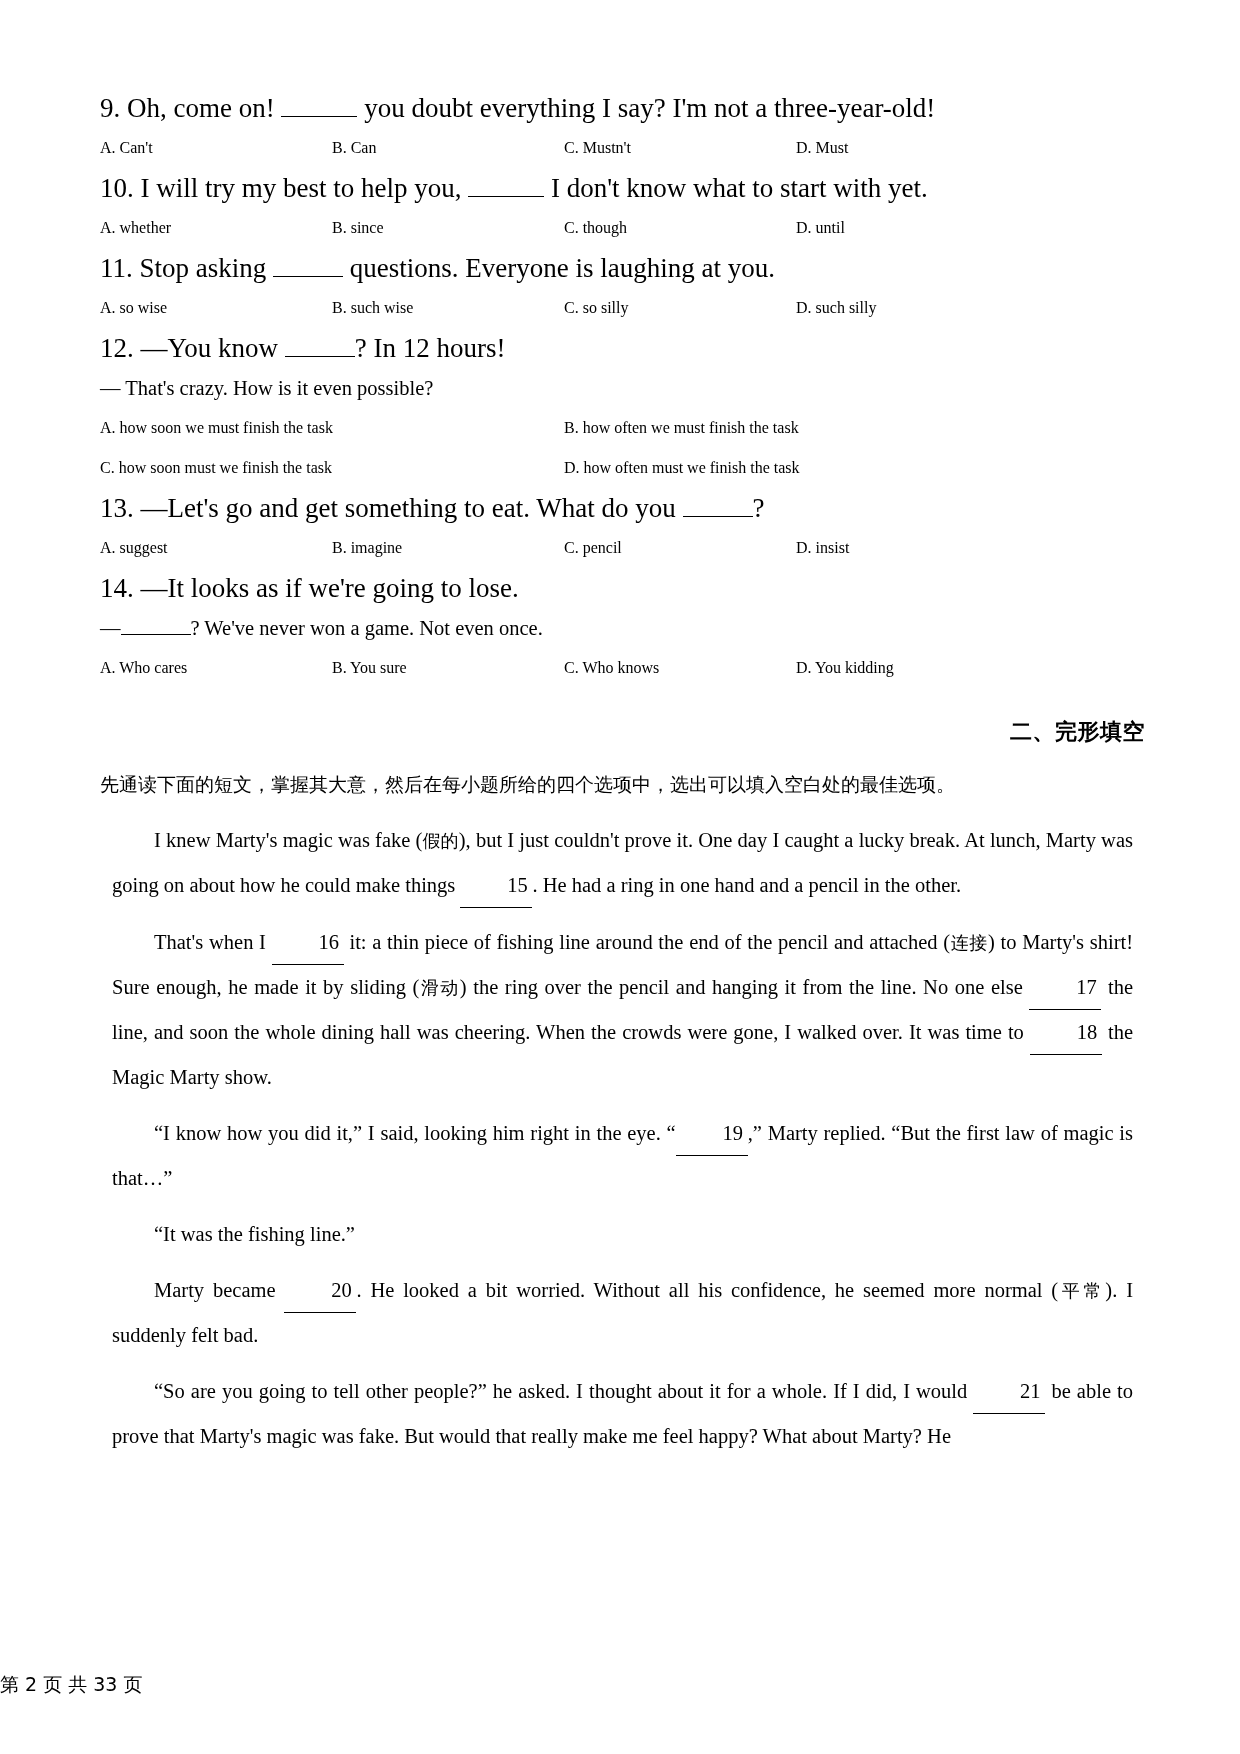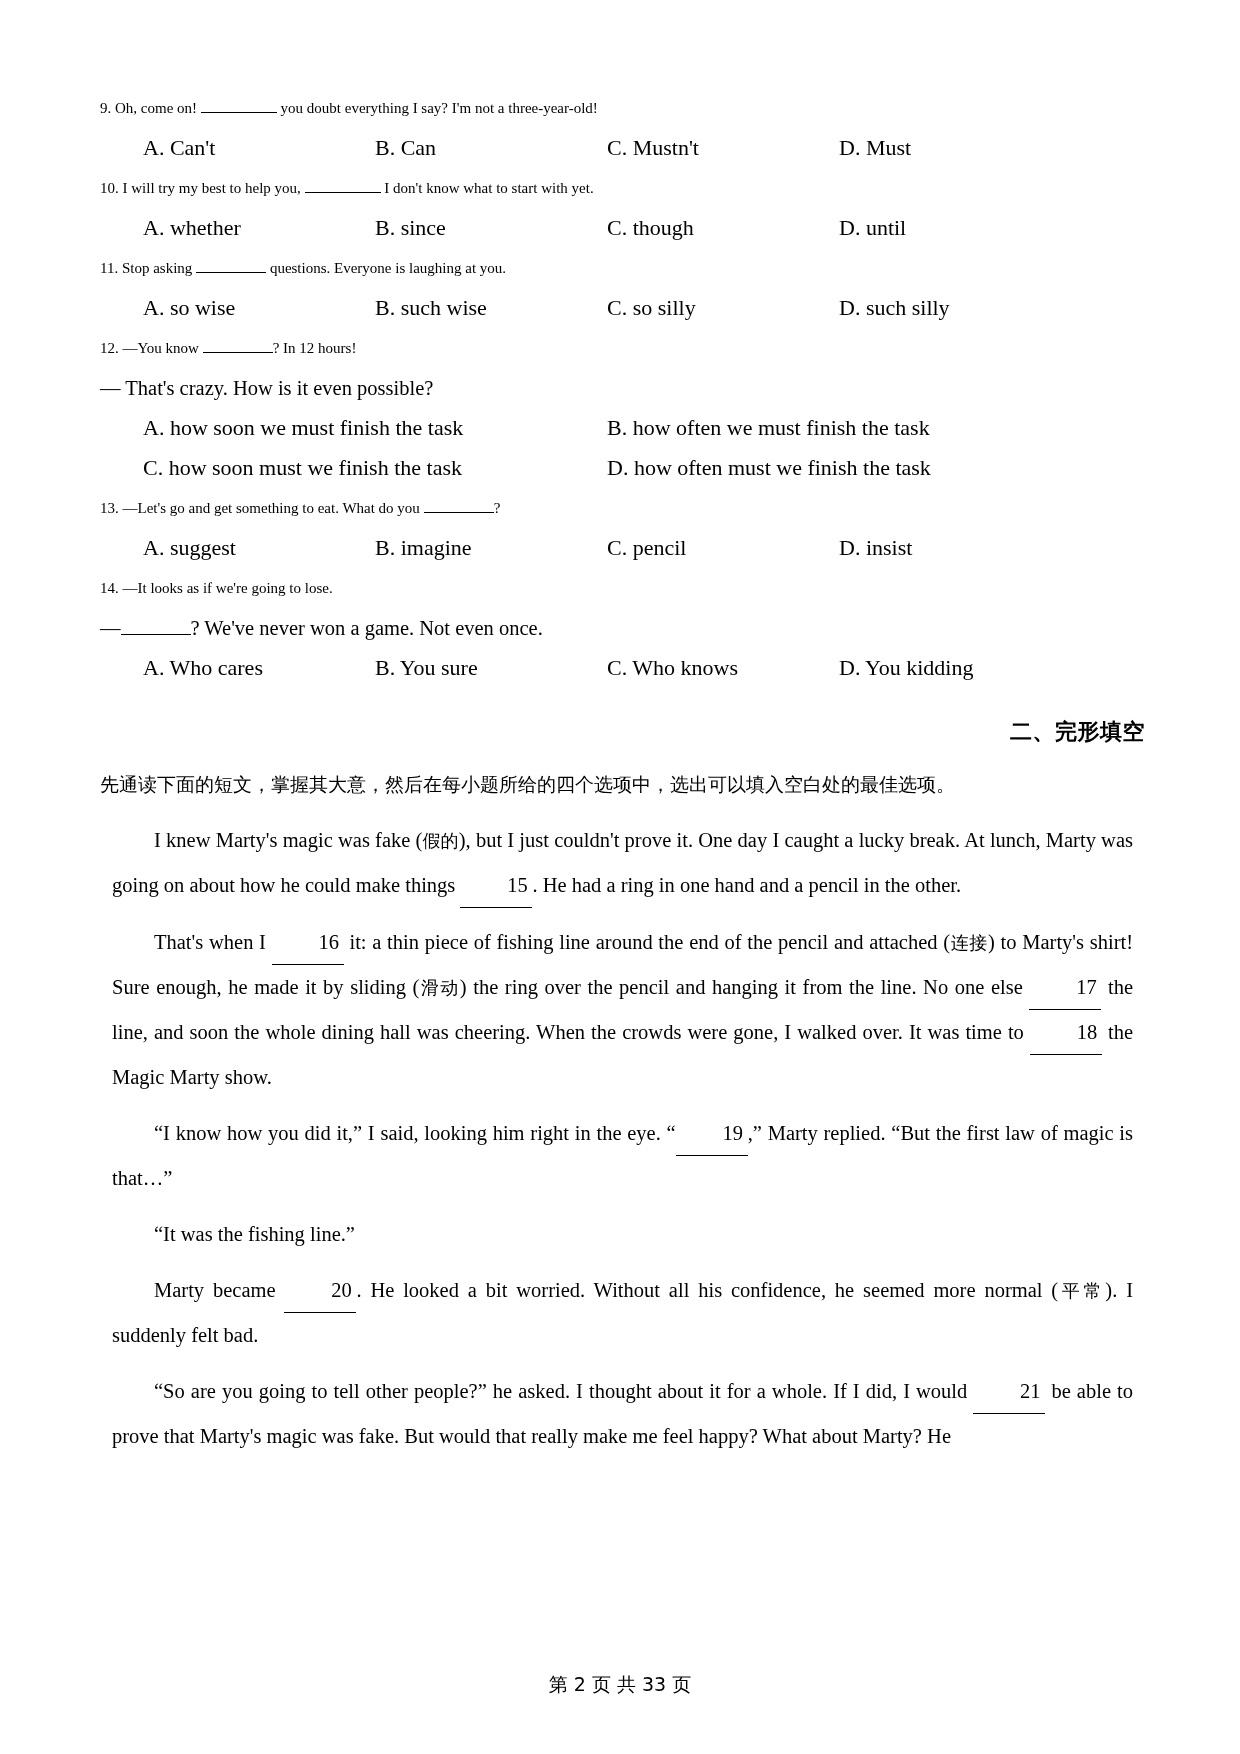--- a/index.html
+++ b/index.html
@@ -20,37 +20,36 @@
     box-sizing: border-box;
     padding: 88px 100px 0 100px;
     overflow: hidden;
   }
   .content {
     width: 1045px;
   }
 
   
   .q-stem {
-    font-size: 15px;
+    font-size: 27px;
     line-height: 40px;
     margin: 0 0 0 0;
     white-space: nowrap;
   }
   .q-sub {
     font-size: 20.5px;
     line-height: 40px;
     margin: 0;
     white-space: nowrap;
   }
   .opt-row {
     display: flex;
-    font-size: 22px;
+    font-size: 16px;
     line-height: 40px;
     white-space: nowrap;
-    margin-left: 43px;
   }
   .opt-row.cols4 > .opt { width: 232px; flex: 0 0 232px; }
   .opt-row.cols2 > .opt { width: 464px; flex: 0 0 464px; }
   .opt { overflow: visible; }
 
   .blank-line {
     display: inline-block;
     border-bottom: 1.4px solid #000;
     vertical-align: baseline;
     height: 1em;
@@ -100,21 +99,21 @@
   }
 
   .cn { font-family: "DejaVu Sans", "Liberation Sans", sans-serif; font-size: 18px; }
 
   
   .footer {
     position: absolute;
     left: 0;
     right: 0;
     bottom: 56px;
-    text-align: center;
+    text-align: left;
     font-family: "DejaVu Sans", "Liberation Sans", sans-serif;
     font-size: 19px;
     color: #000;
   }
 </style>
 </head>
 <body>
 
 <div class="page">
   <div class="content">

